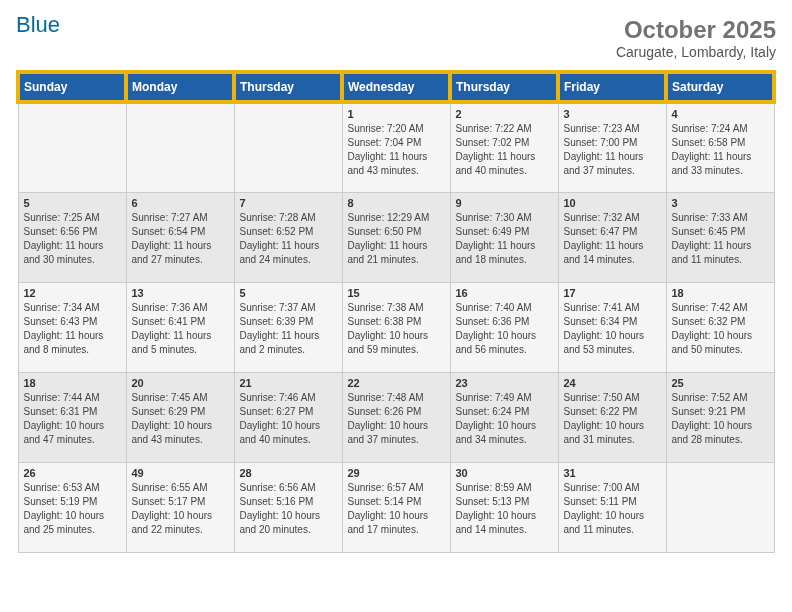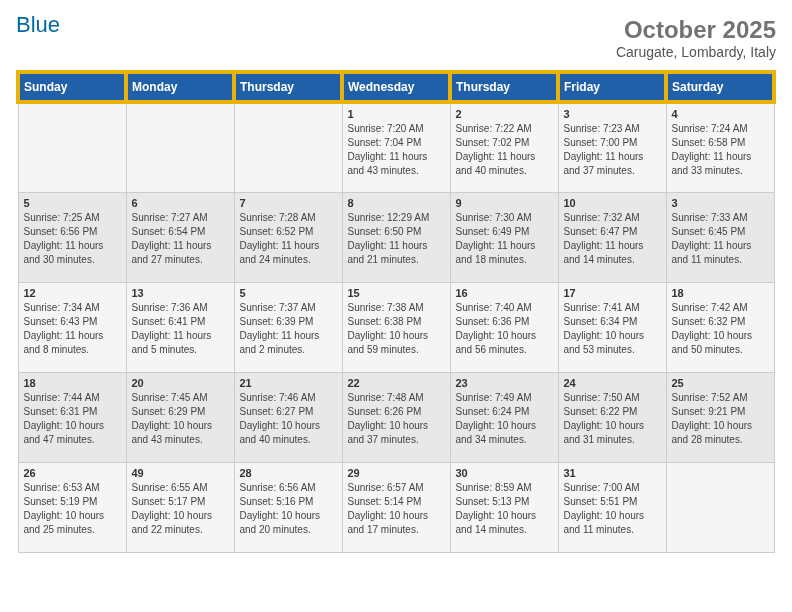--- a/index.html
+++ b/index.html
@@ -316,20 +316,20 @@
         <td>
           <div class="day-num">30</div>
           <div class="day-info">Sunrise: 8:59 AM
 Sunset: 5:13 PM
 Daylight: 10 hours
 and 14 minutes.</div>
         </td>
         <td>
           <div class="day-num">31</div>
           <div class="day-info">Sunrise: 7:00 AM
-Sunset: 5:51 PM
+Sunset: 5:11 PM
 Daylight: 10 hours
 and 11 minutes.</div>
         </td>
         <td></td>
       </tr>
     </tbody>
 </table>
 
 </body></html>

